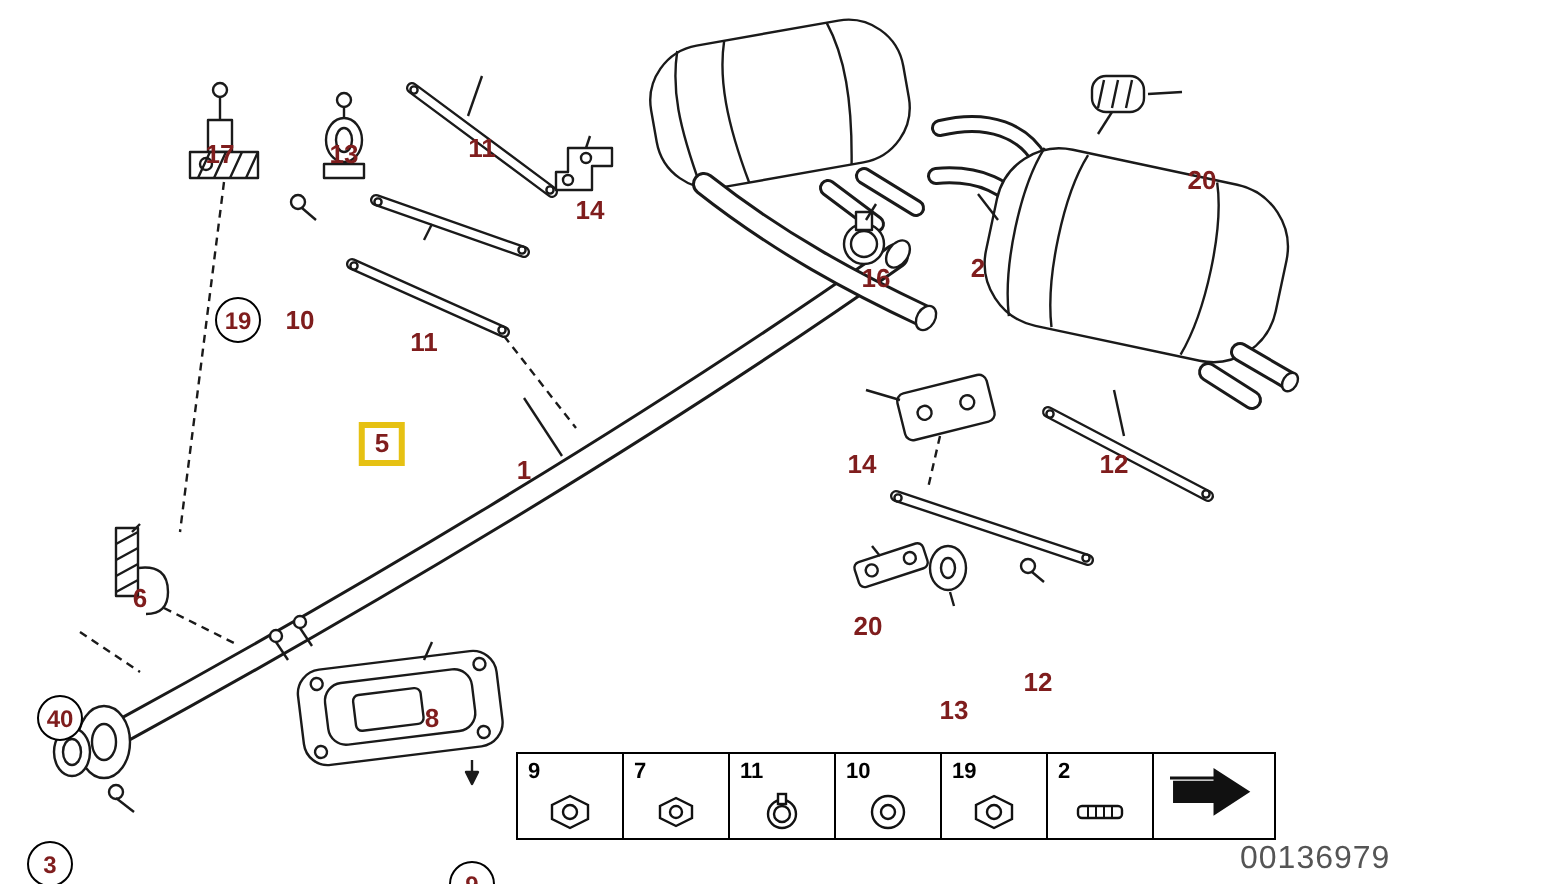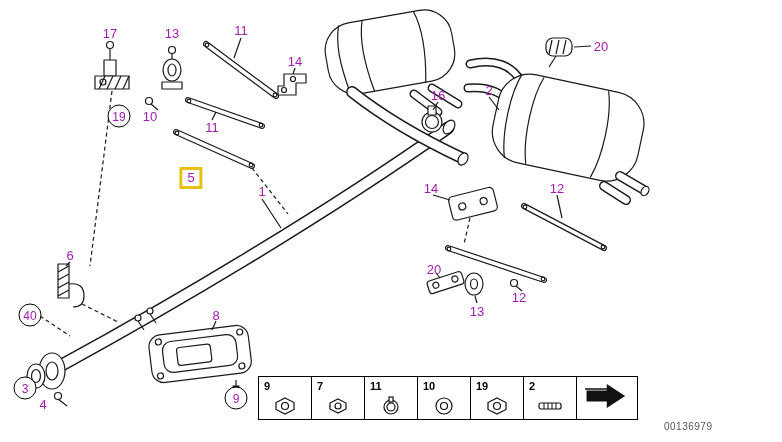--- a/index.html
+++ b/index.html
@@ -3,22 +3,23 @@
 <meta charset="utf-8">
 <style>
   html,body { margin:0; padding:0; background:#fff; }
   .stage {
     position:relative; width:782px; height:442px; background:#ffffff;
     overflow:hidden; font-family:"Liberation Sans", sans-serif;
   }
   .art { position:absolute; left:0; top:0; z-index:1; }
   .callout {
     position:absolute; transform:translate(-50%,-50%); z-index:7;
-    font-weight:normal; font-size:13px; line-height:1; color:#a21caf; cursor:pointer;
+    font-weight:bold; font-size:13px; line-height:1; color:#7f1d1d; cursor:pointer;
     white-space:nowrap;
+    margin-top:44px;
   }
   .callout.circled {
     width:21px; height:21px; border:1.5px solid #000; border-radius:50%;
     background:#fff; display:flex; align-items:center; justify-content:center;
     font-size:12px;
   }
   .callout.highlighted {
     border:3px solid #e6c113; background:#fff; padding:1px 5px 2px 5px;
   }
   .watermark {
@@ -28,22 +29,22 @@
   }
   .strip {
     position:absolute; left:258px; top:376px; height:44px; z-index:2;
     display:flex; border:1.5px solid #000; background:#fff; box-sizing:border-box;
   }
   .strip-cell { width:53px; position:relative; border-right:1.5px solid #000; box-sizing:border-box; }
   .cell-num { position:absolute; top:3px; left:5px; font-size:11px; font-weight:bold; color:#000; }
   .cell-icon { position:absolute; left:50%; bottom:3px; transform:translateX(-50%); }
   .strip-arrow { width:60px; display:flex; align-items:center; justify-content:center; }
   .part-id {
-    position:absolute; left:664px; top:421px; z-index:3;
-    font-size:10px; color:#555; letter-spacing:0.5px;
+    position:absolute; left:620px; top:421px; z-index:3;
+    font-size:16px; color:#555; letter-spacing:0.5px;
   }
 </style>
 </head>
 <body>
 
 <div class="stage">
 
   <svg class="art" width="782" height="442" viewBox="0 0 782 442">
     <g stroke="#1a1a1a" fill="none" stroke-width="1.2" stroke-linejoin="round">
 

